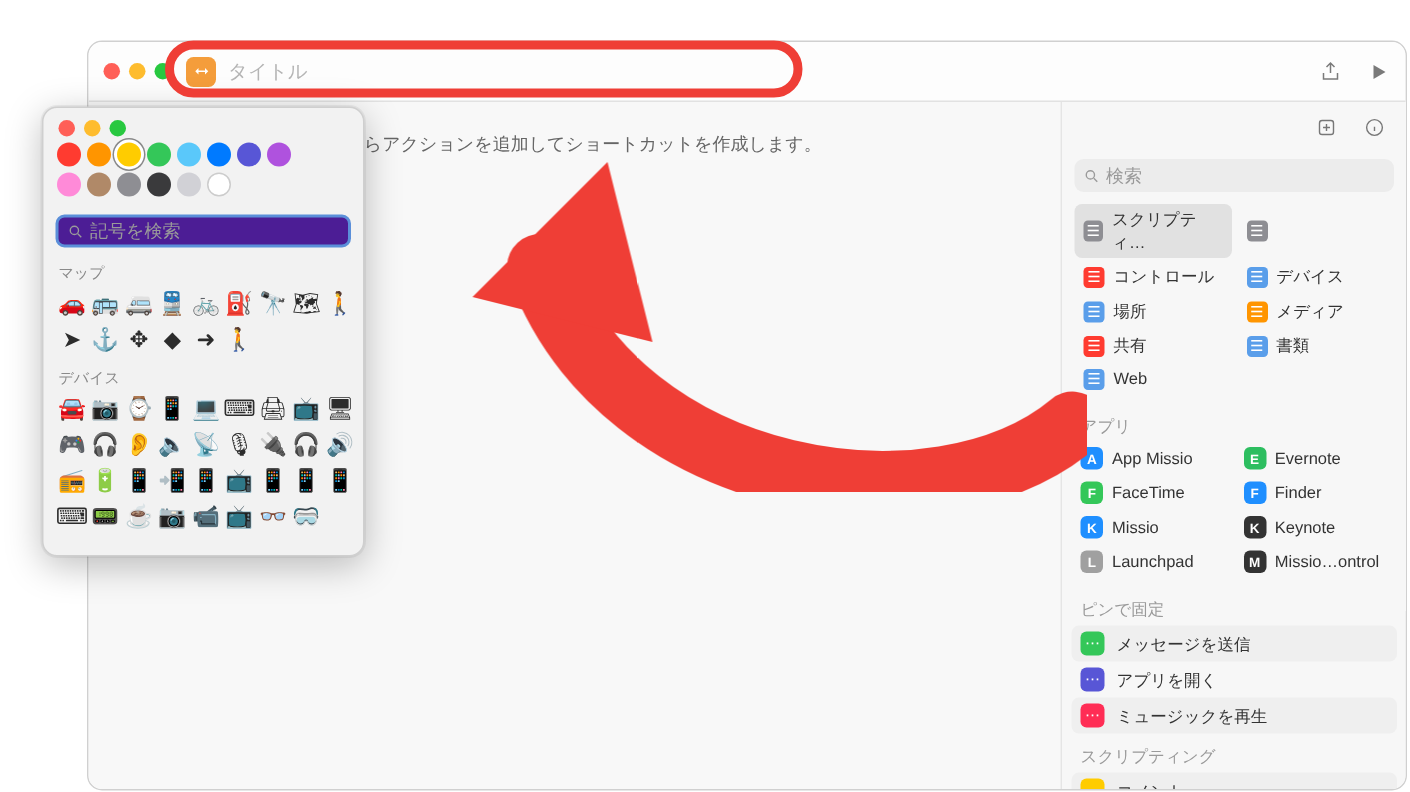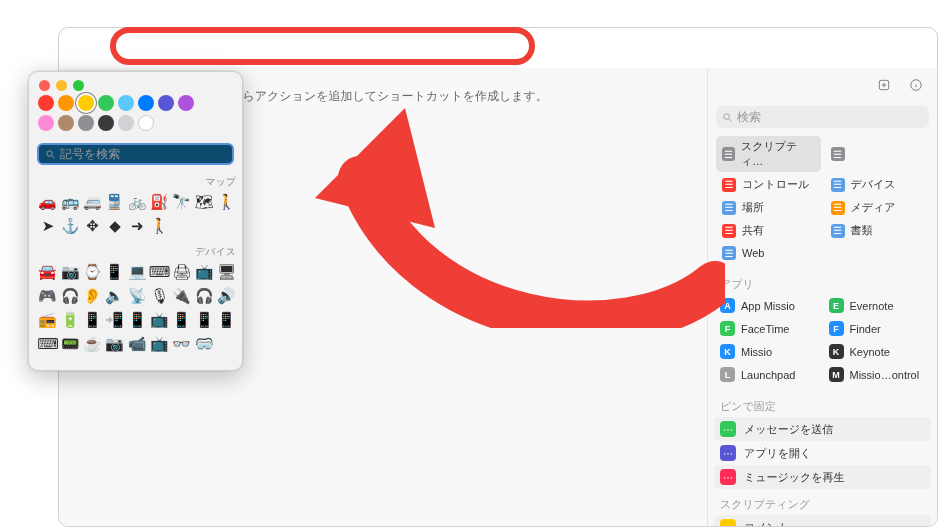--- a/index.html
+++ b/index.html
@@ -42,40 +42,65 @@
   .act .aic{width:16px;height:16px;border-radius:4px;display:flex;align-items:center;justify-content:center;font-size:10px;color:#fff;}
 
   
   .glyph-window { position:absolute; left:28px; top:71px; width:215px; height:300px; background:#f2f2f2; border:1px solid #cfcfcf; border-radius:10px; box-shadow:0 6px 24px rgba(0,0,0,0.25), 0 0 0 1px rgba(0,0,0,0.05); display:flex;flex-direction:column; }
   .glyph-tb { display:flex; gap:7px; padding:8px 10px 0; align-items:center; }
   .glyph-tb .traffic{margin-right:4px;}
   .color-rows{padding:4px 9px 6px;}
   .color-row{display:flex;gap:4px;margin-bottom:4px;}
   .color-dot{width:16px;height:16px;border-radius:50%;}
   .color-dot.sel{box-shadow:0 0 0 2px #fff,0 0 0 3px #888;}
-  .gsearch{margin:2px 8px 6px;background:#0c4a6e;border:2px solid #5b8fd9;border-radius:6px;height:22px;display:flex;align-items:center;padding:0 6px;color:#9a9a9a;}
+  .gsearch{margin:2px 8px 6px;background:#4c1d95;border:2px solid #5b8fd9;border-radius:6px;height:22px;display:flex;align-items:center;padding:0 6px;color:#9a9a9a;}
   .gsearch svg{width:11px;height:11px;margin-right:4px;fill:none;stroke:#9a9a9a;stroke-width:2;}
-  .glyph-scroll{flex:1;overflow-y:auto;padding:0 6px 6px 10px;text-align:right;}
+  .glyph-scroll{flex:1;overflow-y:auto;padding:0 6px 6px 10px;}
   .glyph-h{font-size:10px;color:#8a8a8a;padding:4px 0 2px;}
   .glyph-grid{display:grid;grid-template-columns:repeat(9,1fr);gap:6px 4px;padding:2px 0 6px;}
   .glyph{width:18px;height:18px;display:flex;align-items:center;justify-content:center;font-size:15px;color:#2c2c2c;}
 
   
   .anno-oval{position:absolute;left:110px;top:27px;width:425px;height:38px;border:6px solid #ef3e36;border-radius:22px;pointer-events:none;}
   .anno-arrow{position:absolute;left:255px;top:78px;width:470px;height:250px;pointer-events:none;}
   .anno-arrow svg{width:100%;height:100%;}
 
   
   .rsidebar::-webkit-scrollbar,.glyph-scroll::-webkit-scrollbar{width:7px;}
   .rsidebar::-webkit-scrollbar-thumb,.glyph-scroll::-webkit-scrollbar-thumb{background:#c7c7c7;border-radius:4px;}
 </style>
 </head>
 <body>
 
 <div class="main-window">
+  <div class="titlebar">
+    <div class="traffic">
+      <span class="tl-r"></span>
+      <span class="tl-y"></span>
+      <span class="tl-g"></span>
+    </div>
+    <div class="title-icon">
+      <svg viewBox="0 0 24 24">
+          <path d="M4 12l4-4v3h8v-3l4 4-4 4v-3H8v3z"></path>
+        </svg>
+    </div>
+    <div class="title-text">タイトル</div>
+    <div class="tb-right">
+      <span class="tb-ic">
+          <svg viewBox="0 0 24 24">
+            <path d="M12 3v10M8 7l4-4 4 4M5 13v6h14v-6"></path>
+          </svg>
+        </span>
+      <span class="tb-ic">
+          <svg viewBox="0 0 24 24">
+            <path d="M7 5l12 7-12 7z" fill="#7a7a7a" stroke="none"></path>
+          </svg>
+        </span>
+    </div>
+  </div>
 
   <div class="canvas-area">
     <div class="canvas-hint">右からアクションを追加してショートカットを作成します。</div>
   </div>
 
   <div class="rsidebar">
     <div class="rtop">
       <span class="rt-btn">
           <svg viewBox="0 0 24 24">
             <rect x="4" y="4" width="16" height="16" rx="3"></rect>

